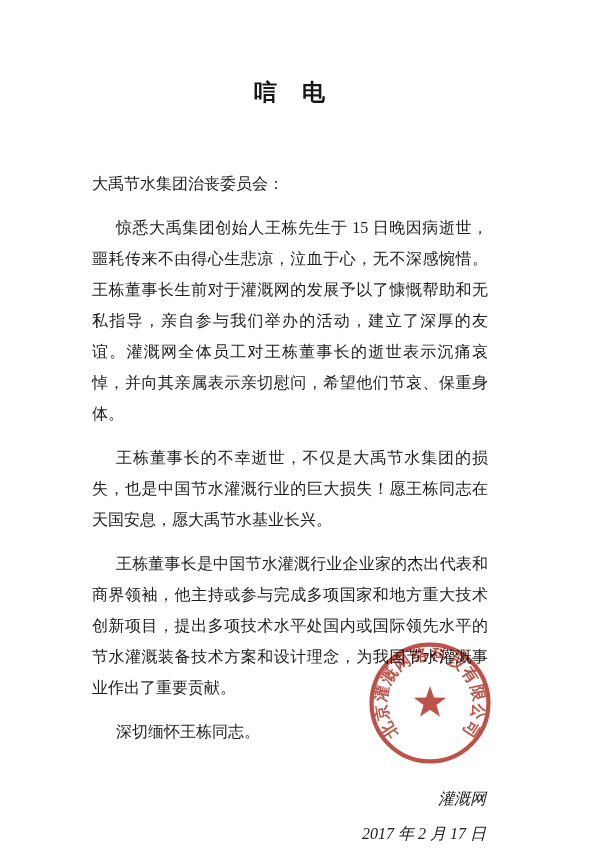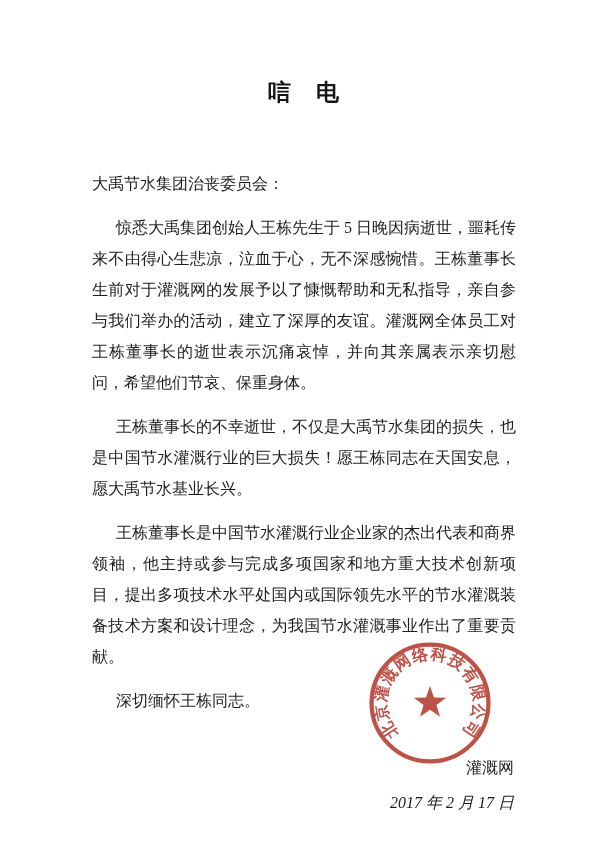--- a/index.html
+++ b/index.html
@@ -7,21 +7,21 @@
   body {
     font-family: "Liberation Serif", "DejaVu Serif", serif;
     width: 600px;
   }
   .page {
     position: relative;
     width: 600px;
     height: 848px;
     background: #ffffff;
     overflow: hidden;
-    padding: 0 84px 0 92px;
+    padding: 0 112px 0 92px;
     color: #1d1d1d;
   }
   .title {
     padding-top: 76px;
     font-size: 23px;
     line-height: 34px;
     font-weight: bold;
     text-align: center;
     letter-spacing: 1px;
     color: #161616;
@@ -42,20 +42,21 @@
     word-break: break-all;
   }
   .sign-block {
     margin-top: 36px;
     text-align: right;
   }
   .signature {
     font-size: 16px;
     line-height: 31px;
     padding-right: 2px;
+    font-style: italic;
   }
   .date-line {
     margin-top: 4px;
     font-size: 16px;
     line-height: 31px;
     padding-right: 2px;
     font-style: italic;
   }
   .seal {
     position: absolute;
@@ -75,21 +76,21 @@
 </style>
 </head>
 <body>
 
 <div class="page">
 
   <h1 class="title">唁　电</h1>
 
   <p class="salutation">大禹节水集团治丧委员会：</p>
 
-  <p class="para">惊悉大禹集团创始人王栋先生于 5 日晚因病逝世，噩耗传来不由得心生悲凉，泣血于心，无不深感惋惜。王栋董事长生前对于灌溉网的发展予以了慷慨帮助和无私指导，亲自参与我们举办的活动，建立了深厚的友谊。灌溉网全体员工对王栋董事长的逝世表示沉痛哀悼，并向其亲属表示亲切慰问，希望他们节哀、保重身体。</p>
+  <p class="para">惊悉大禹集团创始人王栋先生于 15 日晚因病逝世，噩耗传来不由得心生悲凉，泣血于心，无不深感惋惜。王栋董事长生前对于灌溉网的发展予以了慷慨帮助和无私指导，亲自参与我们举办的活动，建立了深厚的友谊。灌溉网全体员工对王栋董事长的逝世表示沉痛哀悼，并向其亲属表示亲切慰问，希望他们节哀、保重身体。</p>
 
   <p class="para">王栋董事长的不幸逝世，不仅是大禹节水集团的损失，也是中国节水灌溉行业的巨大损失！愿王栋同志在天国安息，愿大禹节水基业长兴。</p>
 
   <p class="para">王栋董事长是中国节水灌溉行业企业家的杰出代表和商界领袖，他主持或参与完成多项国家和地方重大技术创新项目，提出多项技术水平处国内或国际领先水平的节水灌溉装备技术方案和设计理念，为我国节水灌溉事业作出了重要贡献。</p>
 
   <p class="para">深切缅怀王栋同志。</p>
 
   <div class="sign-block">
     <p class="signature">灌溉网</p>
     <p class="date-line">2017 年 2 月 17 日</p>

